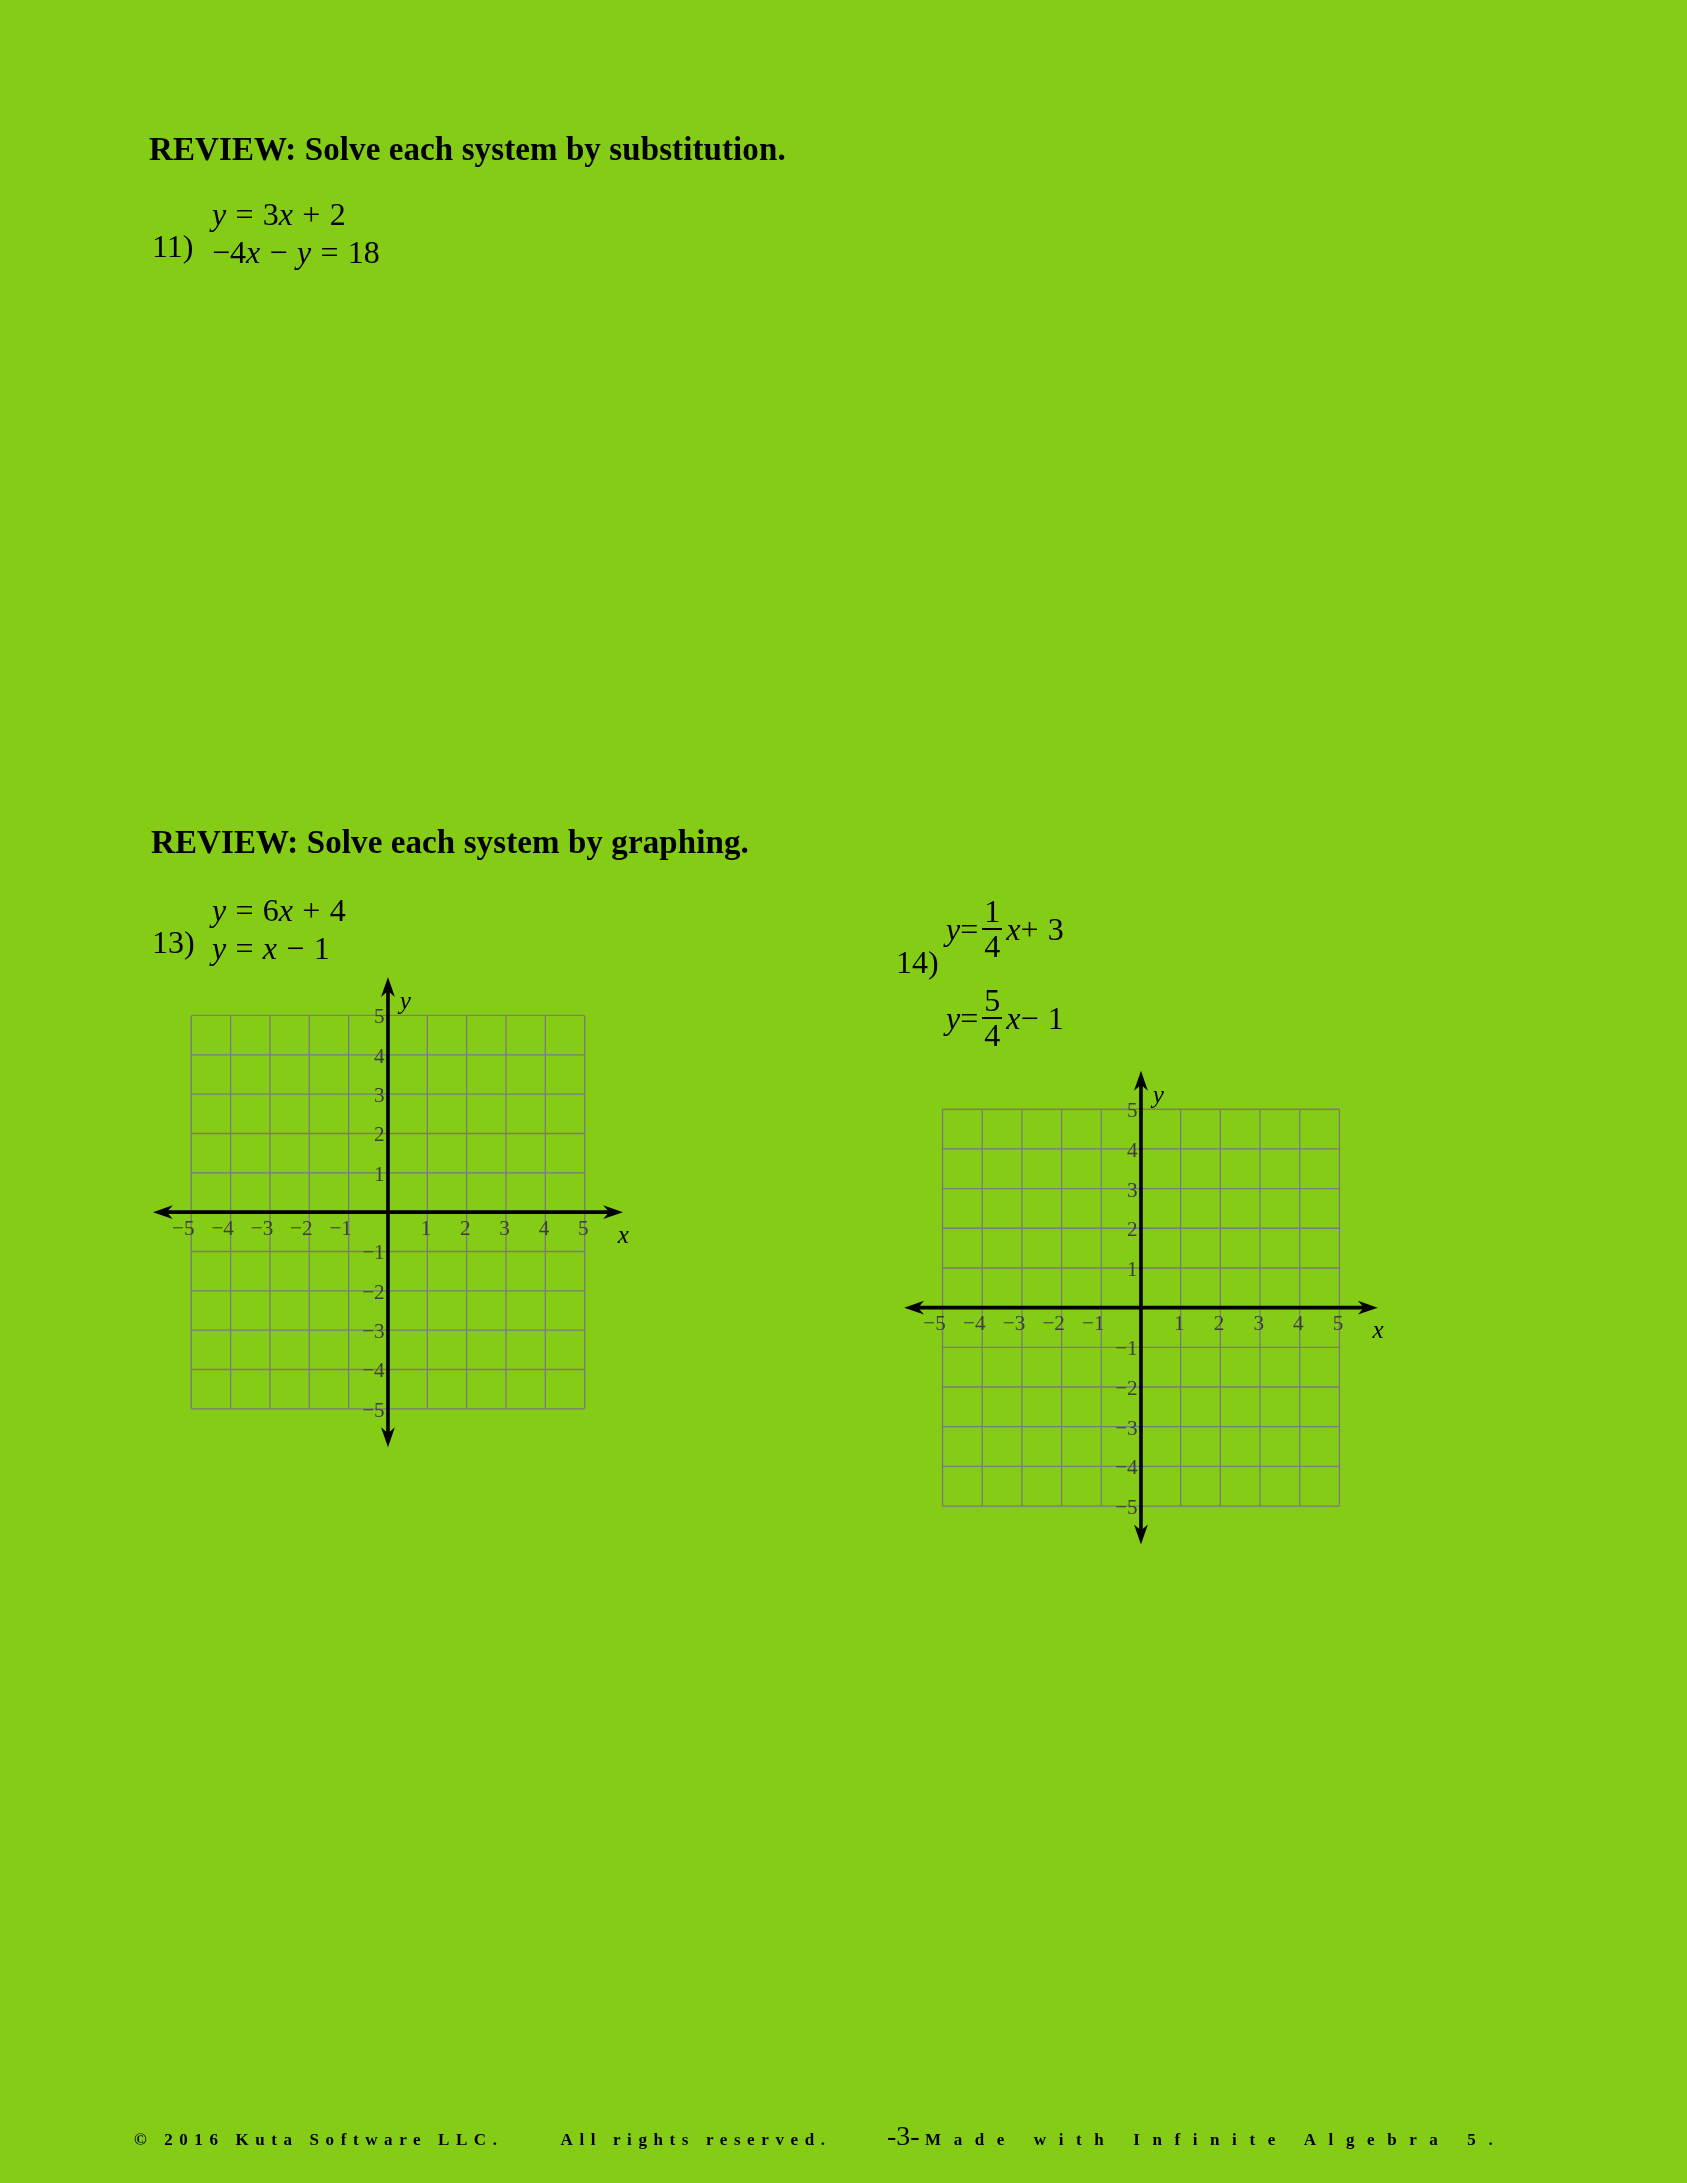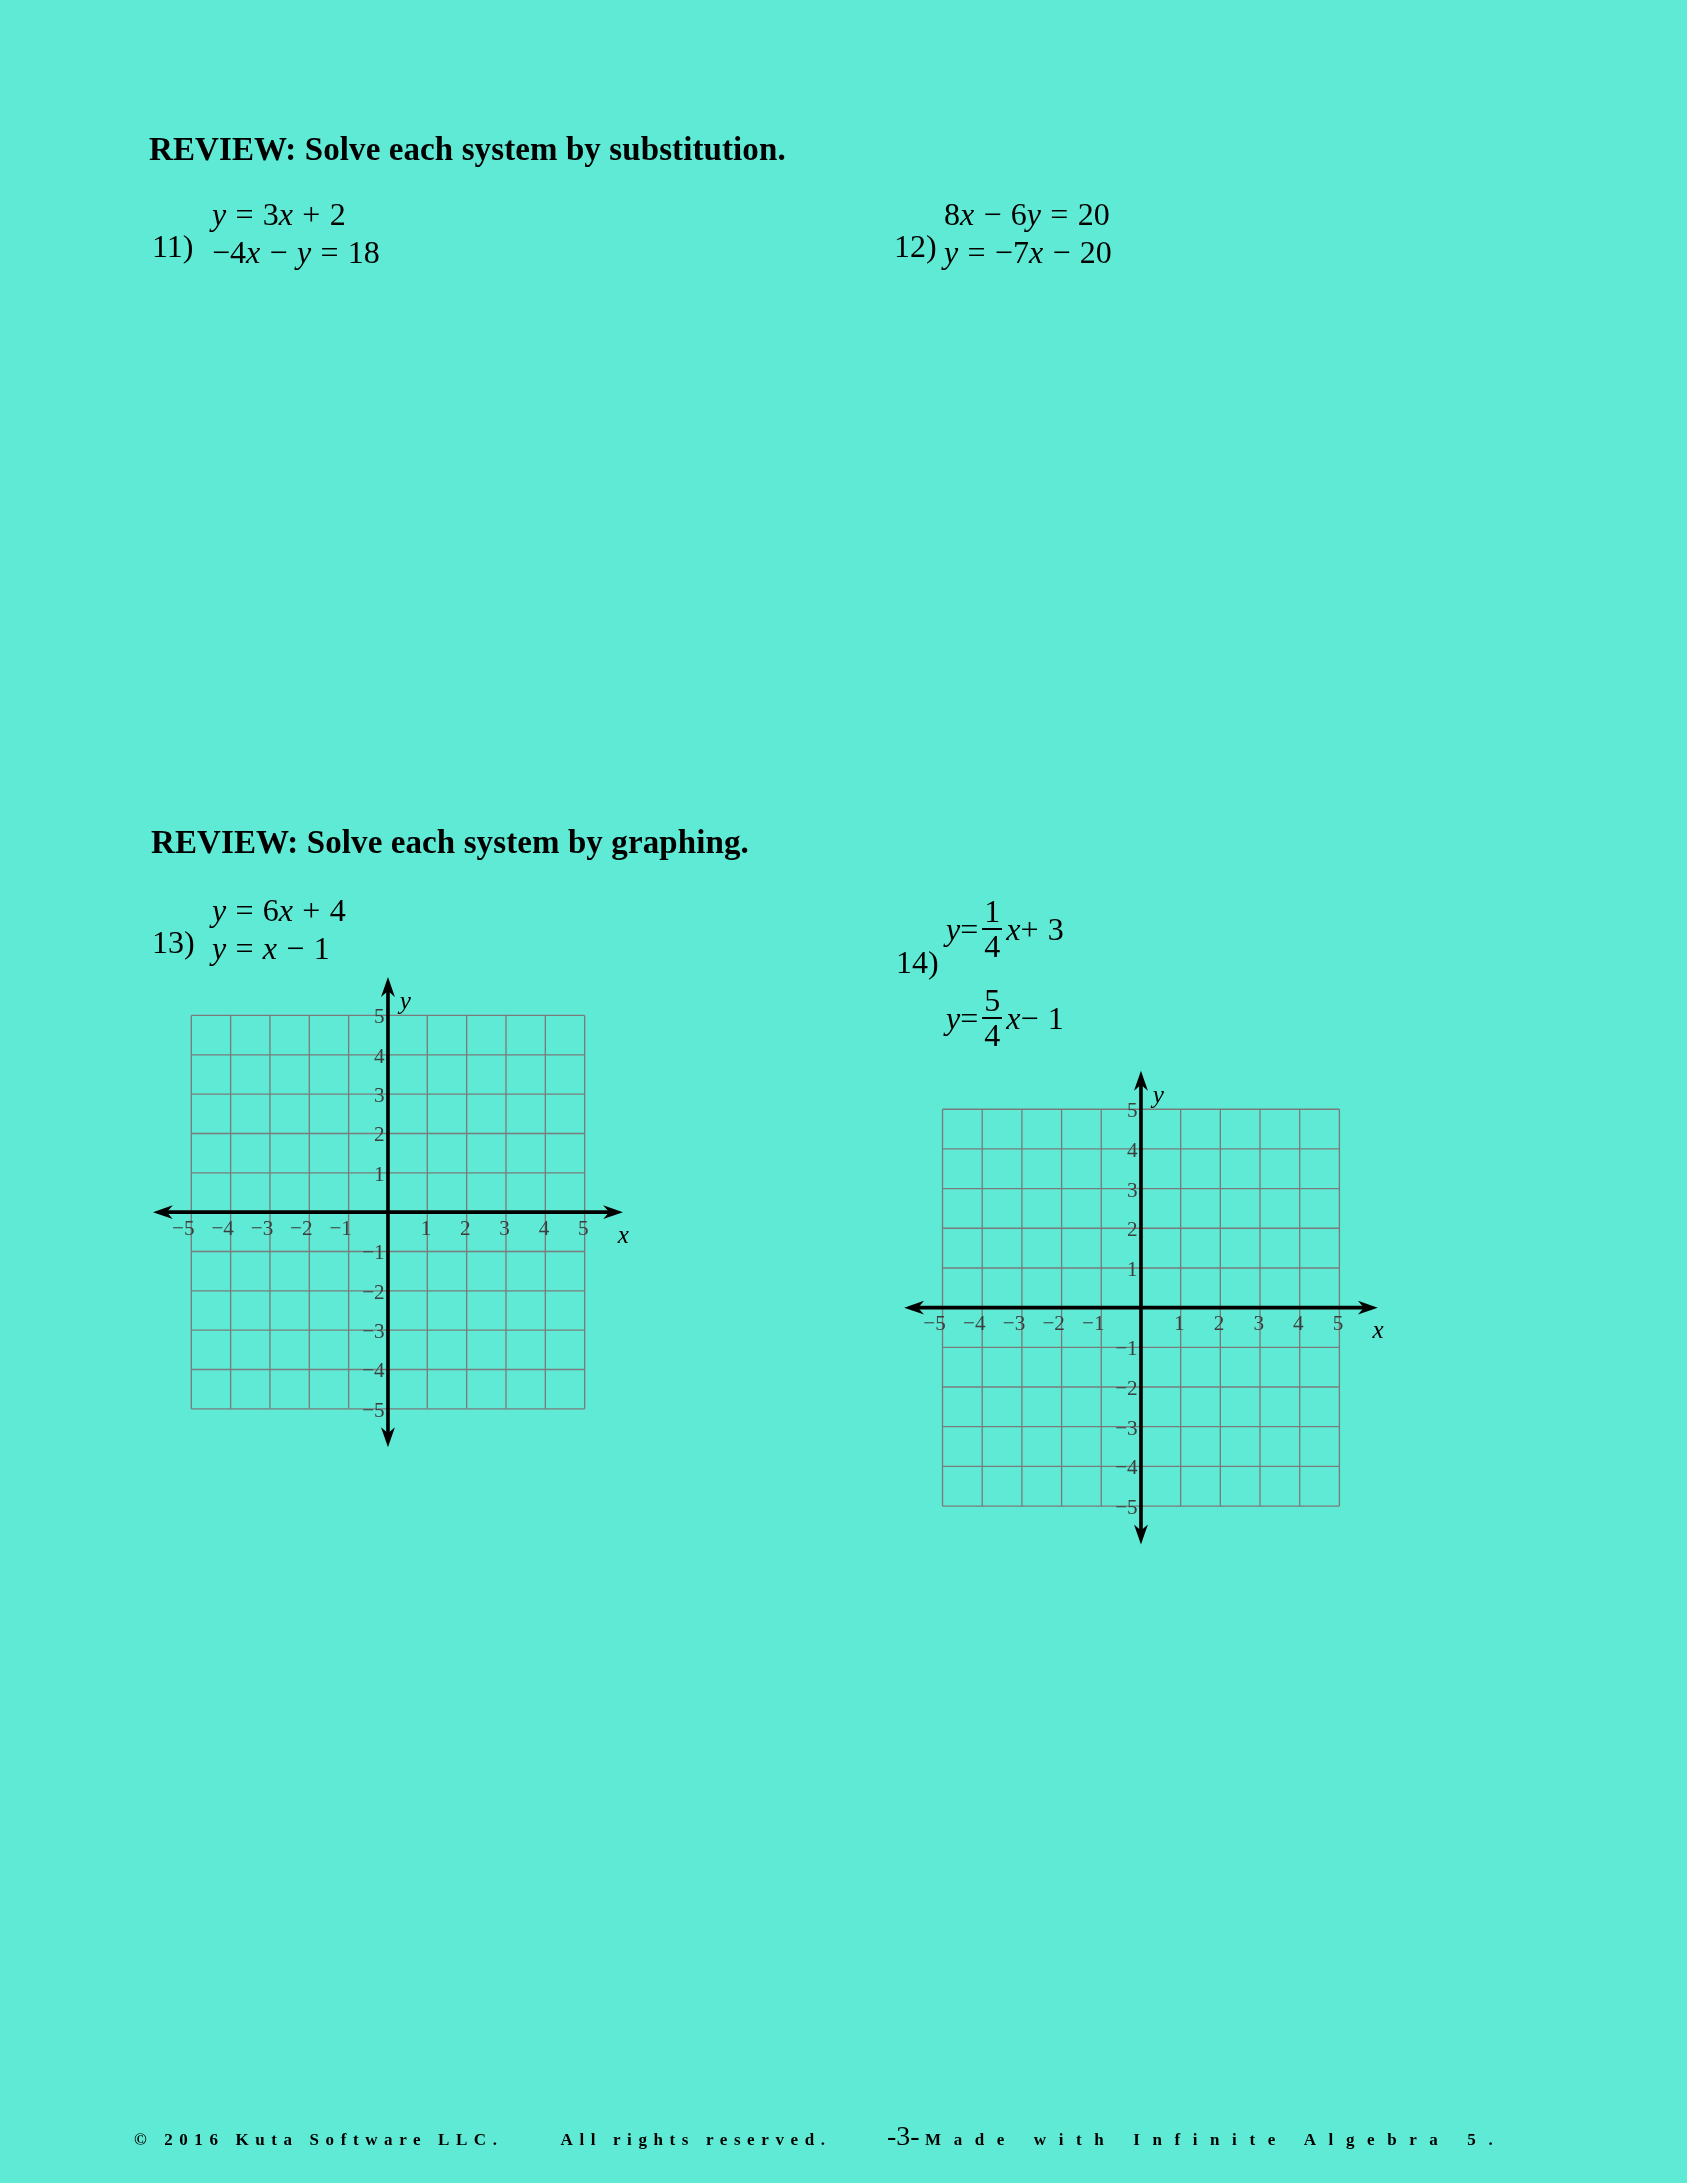--- a/index.html
+++ b/index.html
@@ -1,19 +1,19 @@
 <!DOCTYPE html>
 <html style="font-size:10.6px"><head>
 <meta charset="utf-8">
 <style>
   html,body{margin:0;padding:0;background:#e8e8e8;}
   .page{
     position:relative;
     width:1687px;height:2183px;
-    background:#5eead4;
+    background:#84cc16;
     font-family:"Liberation Serif","DejaVu Serif",serif;
     color:#000;
     overflow:hidden;
   }
   .heading{
     position:absolute;
     font-size:33px;
     font-weight:bold;
     line-height:38px;
     white-space:nowrap;
@@ -64,27 +64,20 @@
   <div class="heading" style="left:149px;top:130px;">REVIEW: Solve each system by substitution.</div>
 
   <div class="problem pl" style="left:152px;top:195px;">
     <span class="pnum">11)</span>
     <div class="plines">
       <div class="eqline"><span class="tok-i">y</span><span class="tok-n"> = 3</span><span class="tok-i">x</span><span class="tok-n"> + 2</span></div>
       <div class="eqline"><span class="tok-n">−4</span><span class="tok-i">x</span><span class="tok-n"> − </span><span class="tok-i">y</span><span class="tok-n"> = 18</span></div>
     </div>
   </div>
 
-  <div class="problem pr" style="left:894px;top:195px;">
-    <span class="pnum">12)</span>
-    <div class="plines">
-      <div class="eqline"><span class="tok-n">8</span><span class="tok-i">x</span><span class="tok-n"> − 6</span><span class="tok-i">y</span><span class="tok-n"> = 20</span></div>
-      <div class="eqline"><span class="tok-i">y</span><span class="tok-n"> = −7</span><span class="tok-i">x</span><span class="tok-n"> − 20</span></div>
-    </div>
-  </div>
 
   <div class="heading" style="left:151px;top:823px;">REVIEW: Solve each system by graphing.</div>
 
   <div class="problem pl" style="left:152px;top:891px;">
     <span class="pnum">13)</span>
     <div class="plines">
       <div class="eqline"><span class="tok-i">y</span><span class="tok-n"> = 6</span><span class="tok-i">x</span><span class="tok-n"> + 4</span></div>
       <div class="eqline"><span class="tok-i">y</span><span class="tok-n"> = </span><span class="tok-i">x</span><span class="tok-n"> − 1</span></div>
     </div>
   </div>

